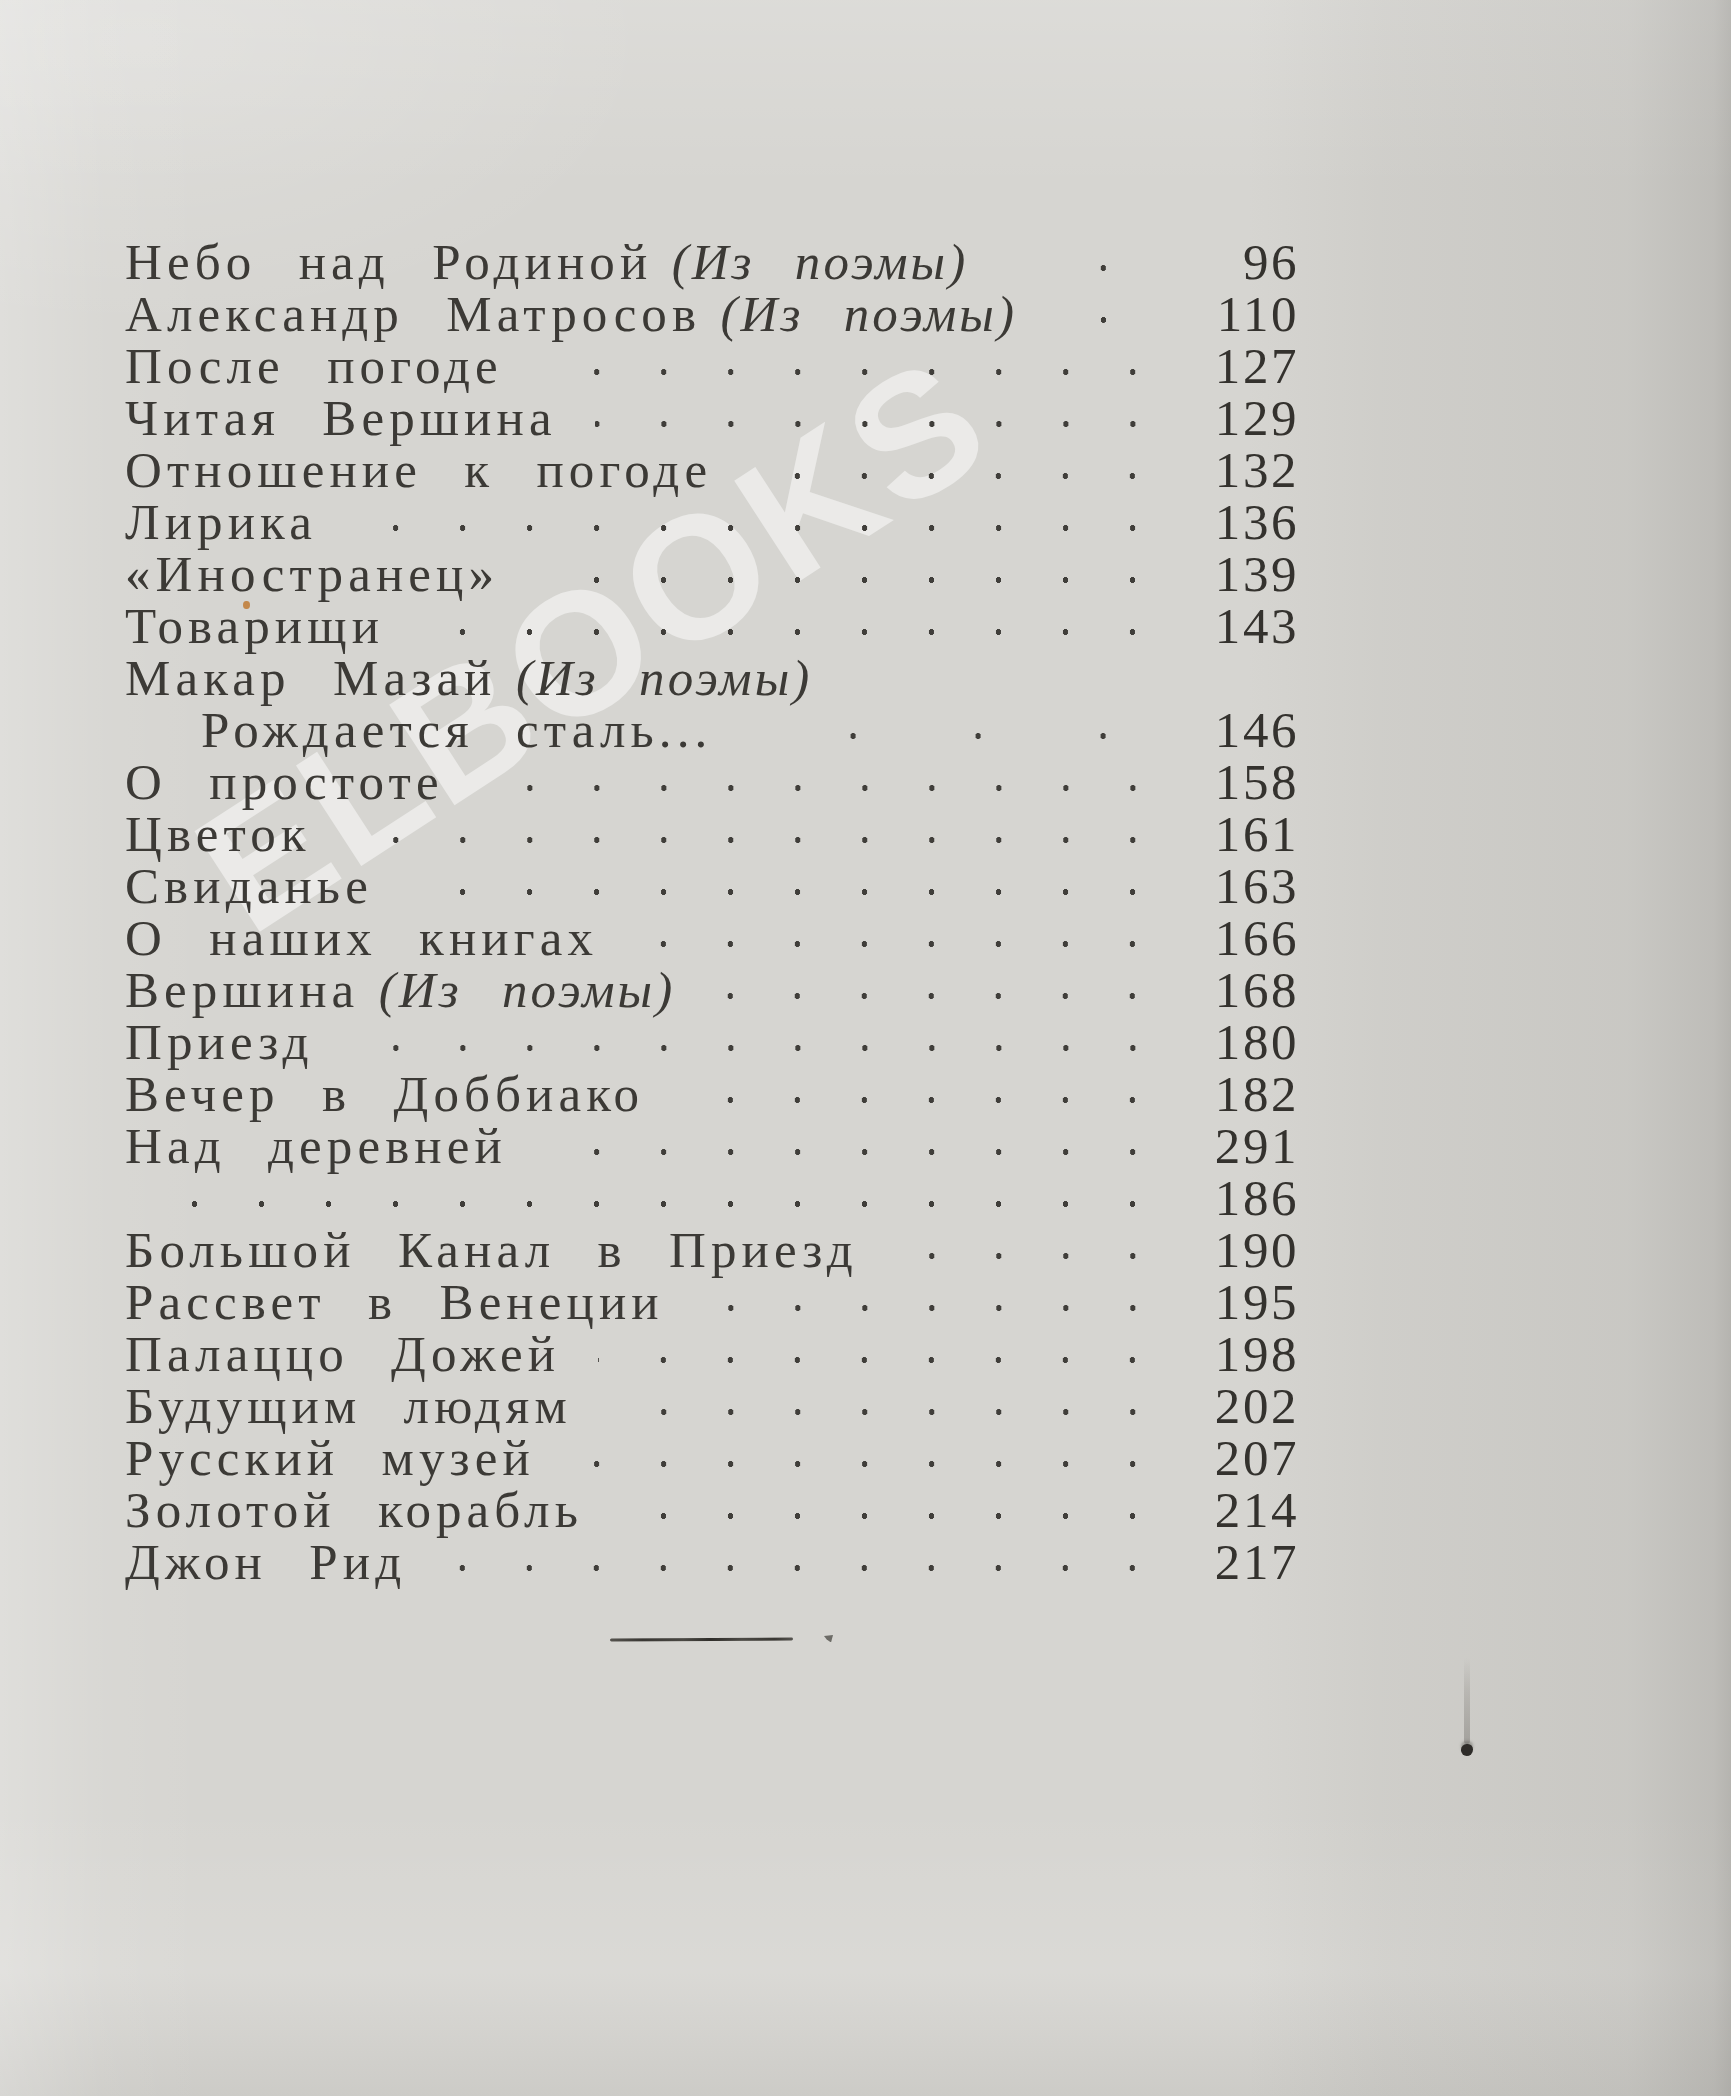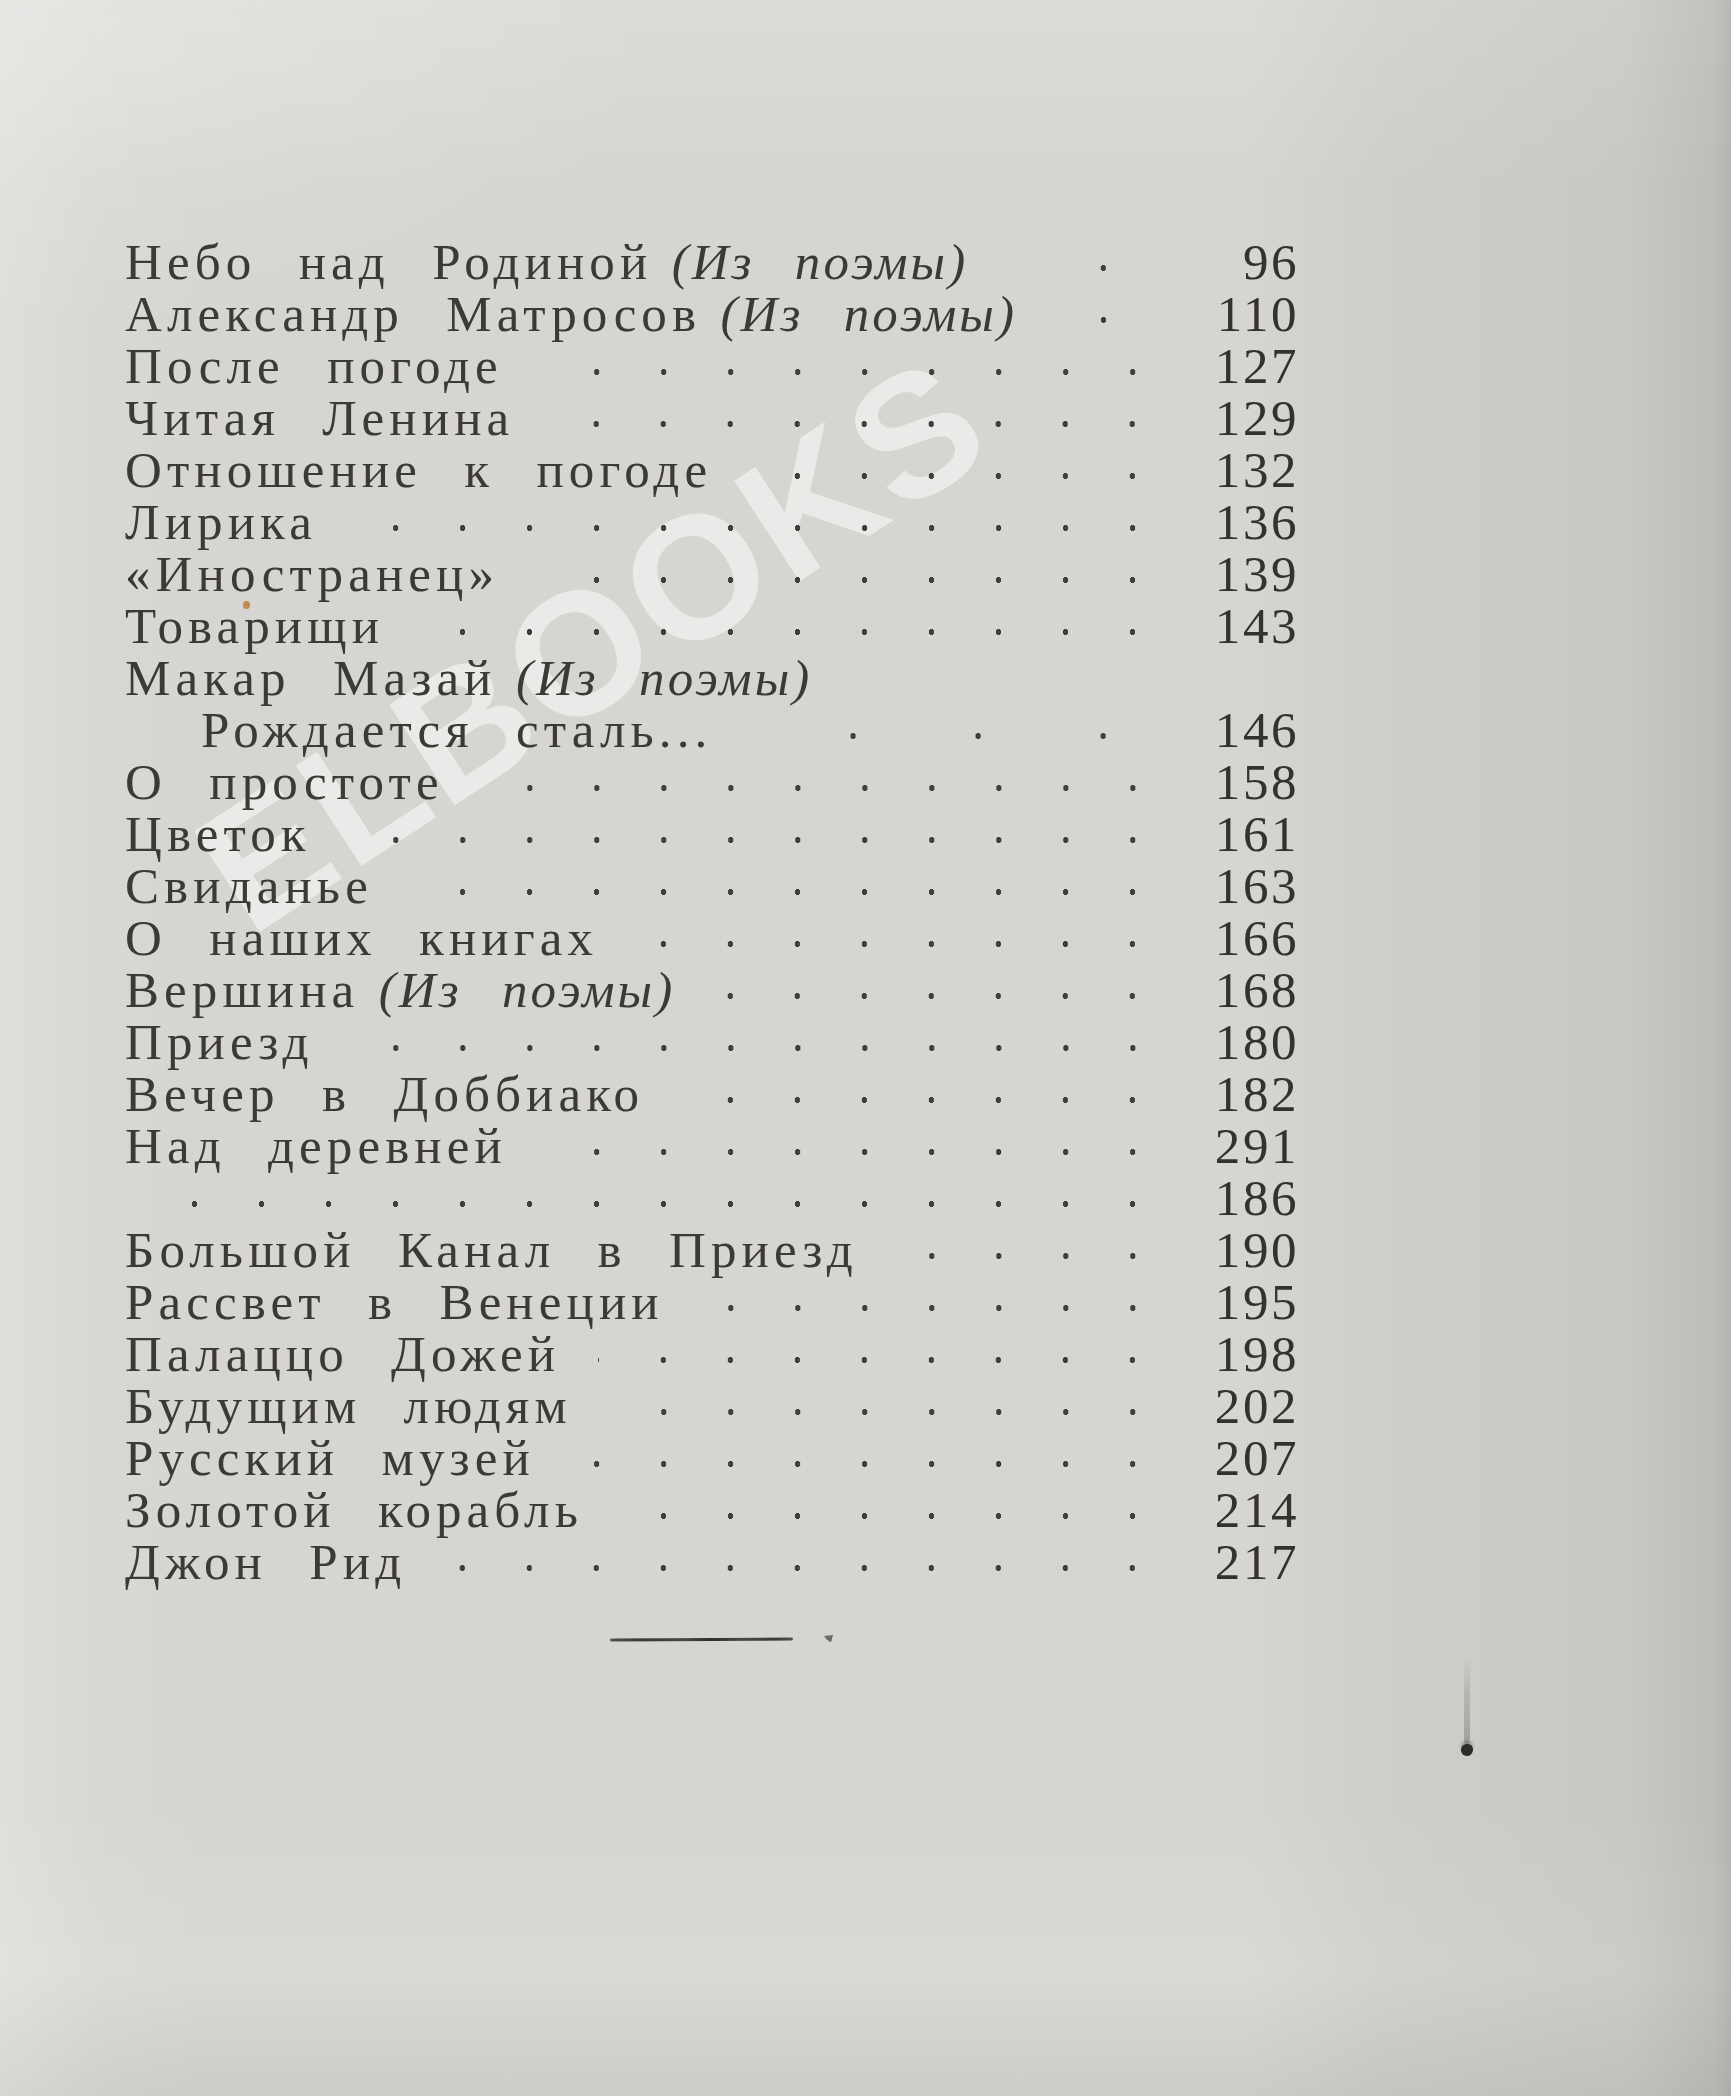--- a/index.html
+++ b/index.html
@@ -136,21 +136,21 @@
     <span class="leader"></span>
     <span class="page-num">110</span>
   </div>
     <div class="toc-row">
     <span class="toc-title">После погоде</span>
     <span class="toc-title-italic"></span>
     <span class="leader"></span>
     <span class="page-num">127</span>
   </div>
     <div class="toc-row">
-    <span class="toc-title">Читая Ленина</span>
+    <span class="toc-title">Читая Вершина</span>
     <span class="toc-title-italic"></span>
     <span class="leader"></span>
     <span class="page-num">129</span>
   </div>
     <div class="toc-row">
     <span class="toc-title">Отношение к погоде</span>
     <span class="toc-title-italic"></span>
     <span class="leader"></span>
     <span class="page-num">132</span>
   </div>

